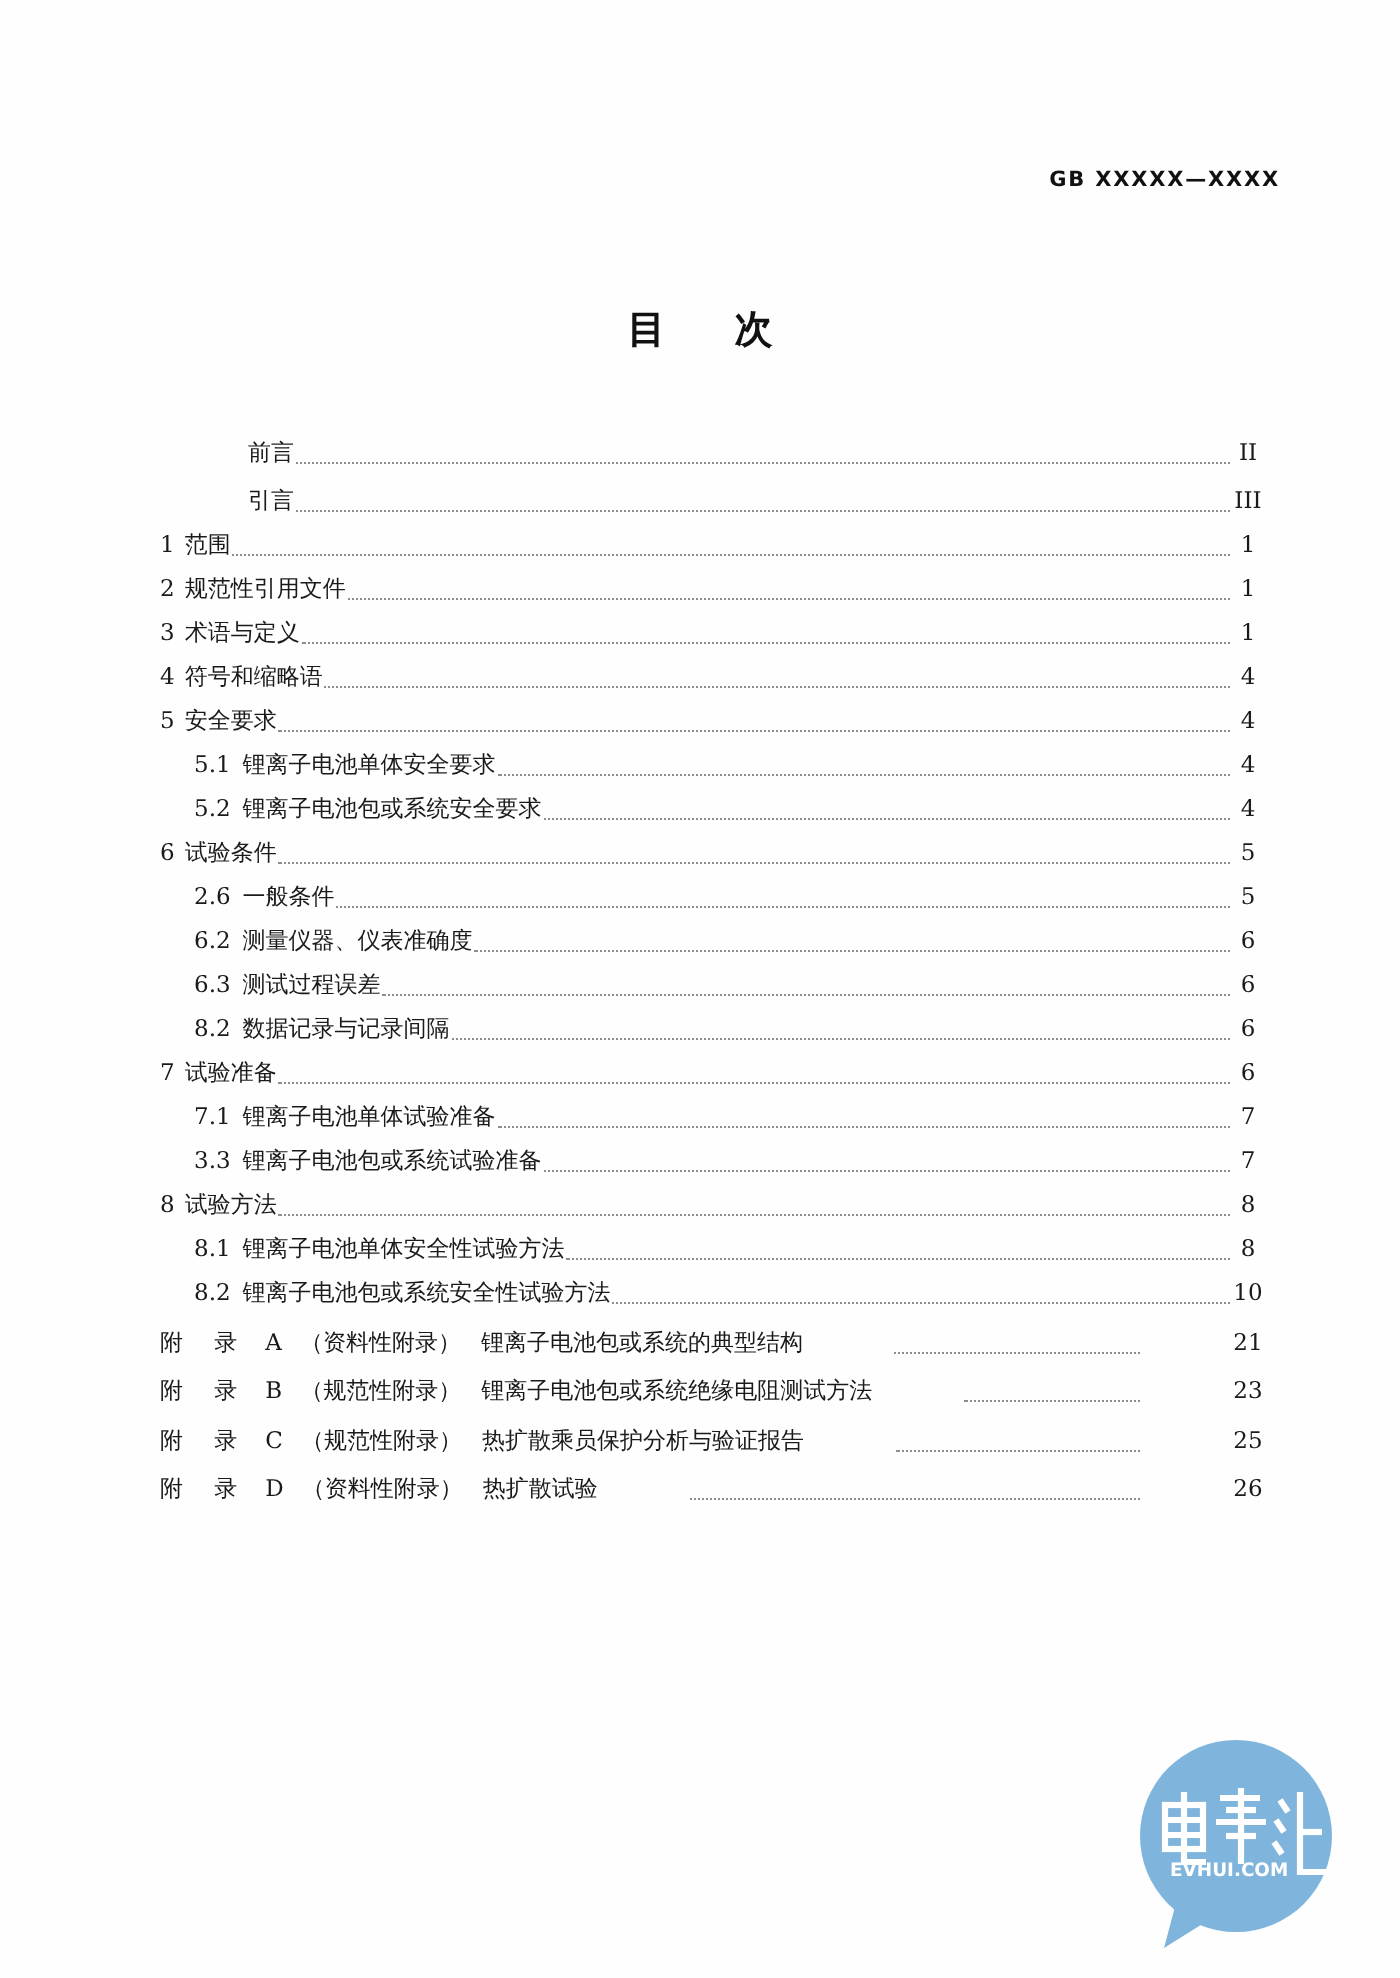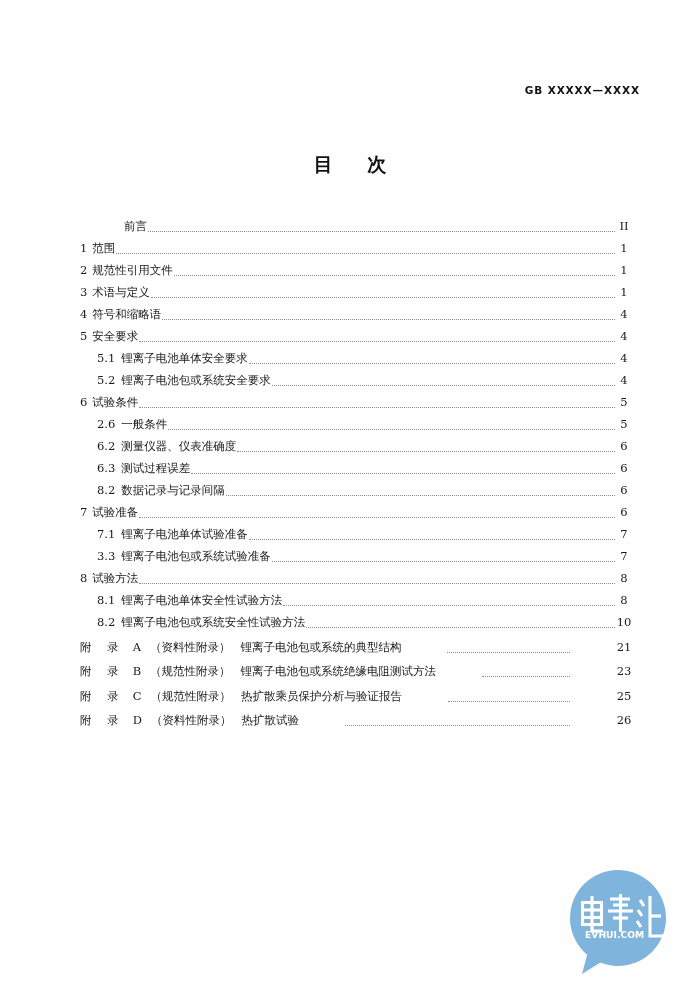--- a/index.html
+++ b/index.html
@@ -132,20 +132,25 @@
 
   <div class="toc-title">目  次</div>
 
   <div class="toc">
     <div id="toc-rows">
         <div class="toc-row front">
           <span class="label">前言</span>
           <span class="dots"></span>
           <span class="pageno">II</span>
         </div>
+        <div class="toc-row front">
+          <span class="label">引言</span>
+          <span class="dots"></span>
+          <span class="pageno">III</span>
+        </div>
         <div class="toc-row level1">
           <span class="label">
             <span class="num">1</span>
             <span>范围</span>
           </span>
           <span class="dots"></span>
           <span class="pageno">1</span>
         </div>
         <div class="toc-row level1">
           <span class="label">

